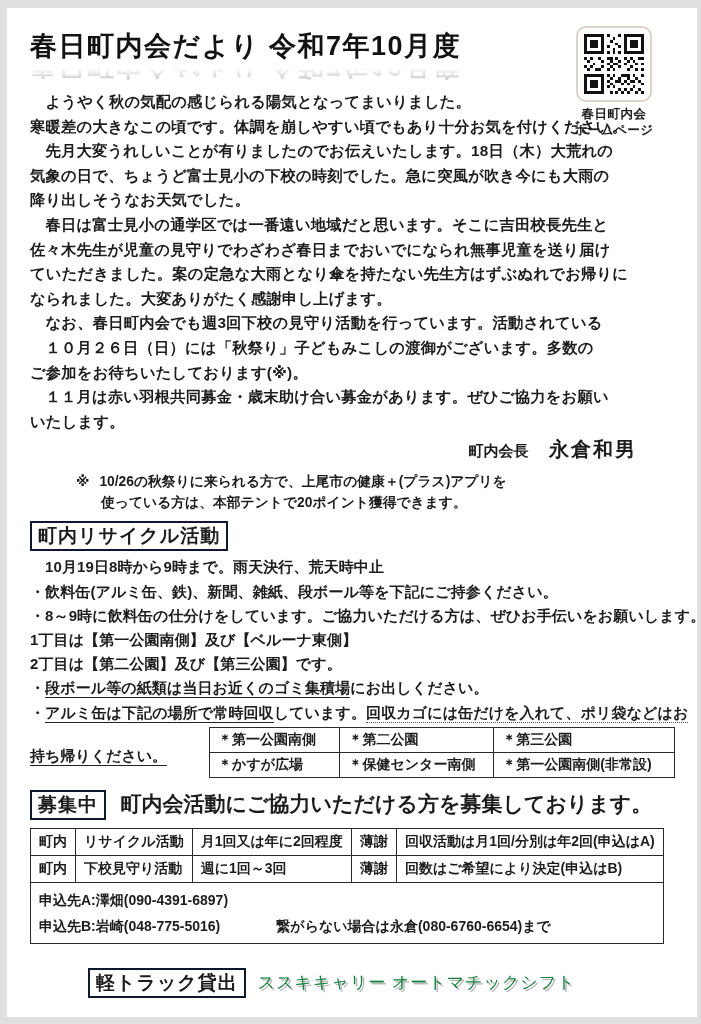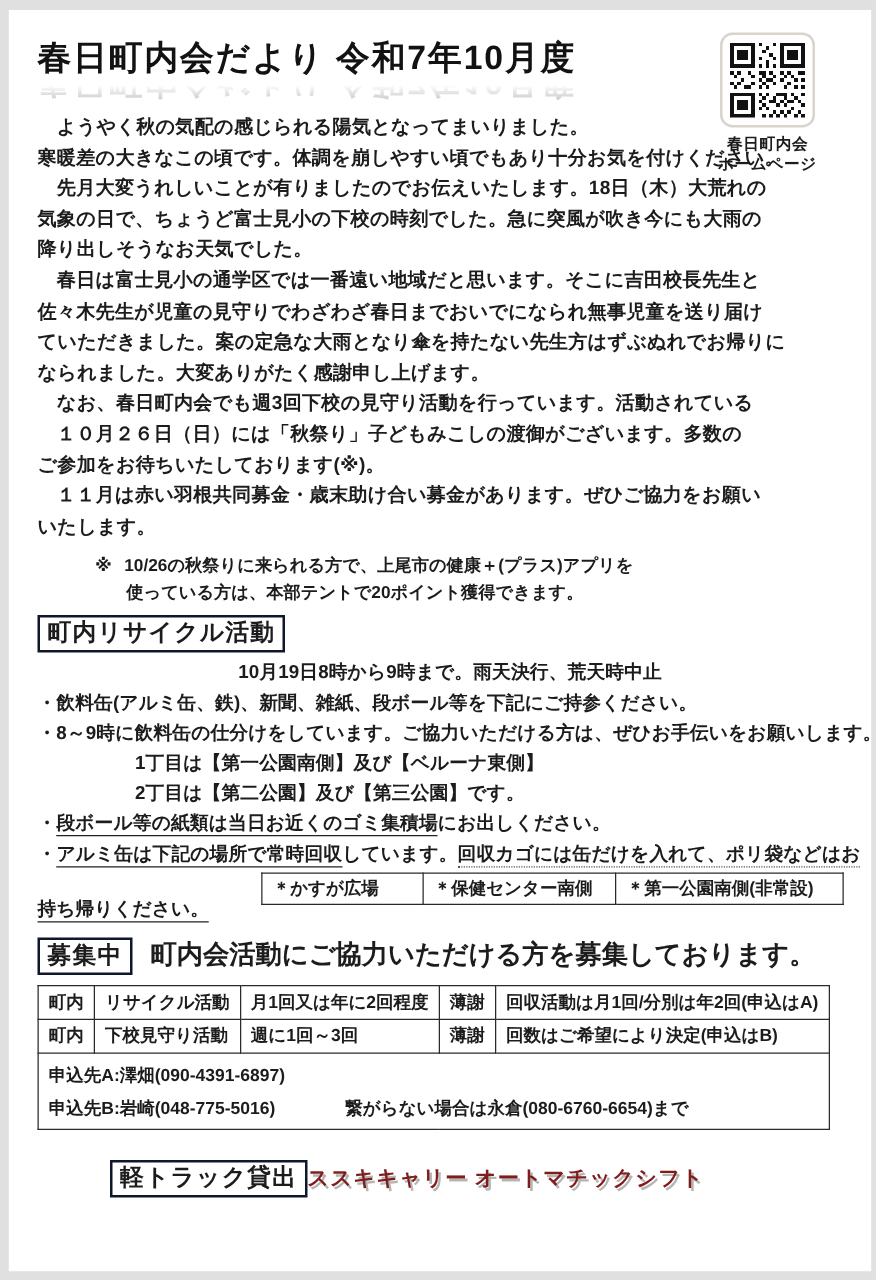--- a/index.html
+++ b/index.html
@@ -33,22 +33,22 @@
   .signature .role{font-size:15px;font-weight:700;margin-right:16px;}
   .signature .name{font-size:20px;font-weight:800;letter-spacing:2px;}
 
   .note{margin:8px 0 4px 46px;font-size:13.8px;font-weight:600;line-height:21px;}
   .note .mark{margin-right:10px;}
   .note .l2{margin-left:25px;}
 
   .sec-head{display:inline-block;border:2px solid #0f172a;padding:0 6px;font-size:19px;font-weight:800;letter-spacing:1px;line-height:26px;background:#fff;}
   .recycle{margin-top:8px;}
   .rline{font-size:15px;font-weight:600;line-height:24.2px;white-space:nowrap;letter-spacing:.1px;}
-  .rline.schedule{margin-top:4px;text-align:center;}
-  .indent2{margin-left:78px;}
+  .rline.schedule{margin-top:4px;}
+  .indent2{}
   .u{border-bottom:1.6px solid #222;padding-bottom:1px;}
   .ud{border-bottom:1.6px dotted #555;padding-bottom:1px;}
 
   .points-row{display:flex;align-items:flex-start;margin-top:2px;}
   .points-row .cont{font-size:15px;font-weight:600;margin-top:20px;white-space:nowrap;}
   table{border-collapse:collapse;}
   .points-table{margin-left:42px;}
   .points-table td{border:1.6px solid #2a2a2a;font-size:14px;font-weight:600;padding:2px 8px;white-space:nowrap;height:20px;}
   .points-table td.c1{width:118px;}
   .points-table td.c2{width:140px;}
@@ -60,21 +60,21 @@
   .recruit-table td{border:1.6px solid #2a2a2a;font-size:14px;font-weight:700;padding:4px 8px;white-space:nowrap;}
   .recruit-table td.c1{width:42px;}
   .recruit-table td.c2{width:122px;}
   .recruit-table td.c3{width:158px;}
   .recruit-table td.c4{width:38px;}
   .contact-cell div{line-height:26px;font-size:14px;font-weight:700;}
   .contact-cell .bnote{display:inline-block;margin-left:56px;}
 
   .truck{margin-top:24px;margin-left:58px;}
   .truck-head-row{display:flex;align-items:center;}
-  .truck-sub{font-size:17px;font-weight:700;letter-spacing:1px;color:#7f1d1d;text-shadow:2px 2px 0 #b5b5b5;}
+  .truck-sub{margin-left:12px;font-size:17px;font-weight:400;letter-spacing:1px;color:#15803d;text-shadow:2px 2px 0 #b5b5b5;}
 </style>
 </head>
 <body>
 
 <div class="page">
   <div class="edge l"></div>
   <div class="edge t"></div>
   <div class="edge r"></div>
   <div class="edge b"></div>
 
@@ -187,40 +187,49 @@
       <div class="line">佐々木先生が児童の見守りでわざわざ春日までおいでになられ無事児童を送り届け</div>
       <div class="line">ていただきました。案の定急な大雨となり傘を持たない先生方はずぶぬれでお帰りに</div>
       <div class="line">なられました。大変ありがたく感謝申し上げます。</div>
       <div class="line">　なお、春日町内会でも週3回下校の見守り活動を行っています。活動されている</div>
       <div class="line">　１０月２６日（日）には「秋祭り」子どもみこしの渡御がございます。多数の</div>
       <div class="line">ご参加をお待ちいたしております(※)。</div>
       <div class="line">　１１月は赤い羽根共同募金・歳末助け合い募金があります。ぜひご協力をお願い</div>
       <div class="line">いたします。</div>
     </div>
 
+    <div class="signature">
+      <span class="role">町内会長</span>
+      <span class="name">永倉和男</span>
+    </div>
 
     <div class="note">
       <div><span class="mark">※</span><span>10/26の秋祭りに来られる方で、上尾市の健康＋(プラス)アプリを</span></div>
       <div class="l2">使っている方は、本部テントで20ポイント獲得できます。</div>
     </div>
 
     <div class="recycle">
       <div class="sec-head">町内リサイクル活動</div>
       <div class="rline schedule">　10月19日8時から9時まで。雨天決行、荒天時中止</div>
       <div class="rline">・飲料缶(アルミ缶、鉄)、新聞、雑紙、段ボール等を下記にご持参ください。</div>
       <div class="rline">・8～9時に飲料缶の仕分けをしています。ご協力いただける方は、ぜひお手伝いをお願いします。</div>
       <div class="rline indent2">1丁目は【第一公園南側】及び【ベルーナ東側】</div>
       <div class="rline indent2">2丁目は【第二公園】及び【第三公園】です。</div>
       <div class="rline"><span>・</span><span class="u">段ボール等の紙類は当日お近くのゴミ集積場</span><span>にお出しください。</span></div>
       <div class="rline"><span>・</span><span class="u">アルミ缶は下記の場所で常時回収</span><span>しています。</span><span class="ud">回収カゴには缶だけを入れて、ポリ袋などはお</span></div>
 
       <div class="points-row">
         <div class="cont"><span class="u">持ち帰りください。</span></div>
         <table class="points-table">
           <tbody>
+              <tr>
+            <td class="c1">＊第一公園南側</td>
+            <td class="c2">＊第二公園</td>
+            <td class="c3">＊第三公園</td>
+          </tr>
           <tr>
             <td class="c1">＊かすが広場</td>
             <td class="c2">＊保健センター南側</td>
             <td class="c3">＊第一公園南側(非常設)</td>
           </tr>
         </tbody>
           </table>
       </div>
     </div>
 

